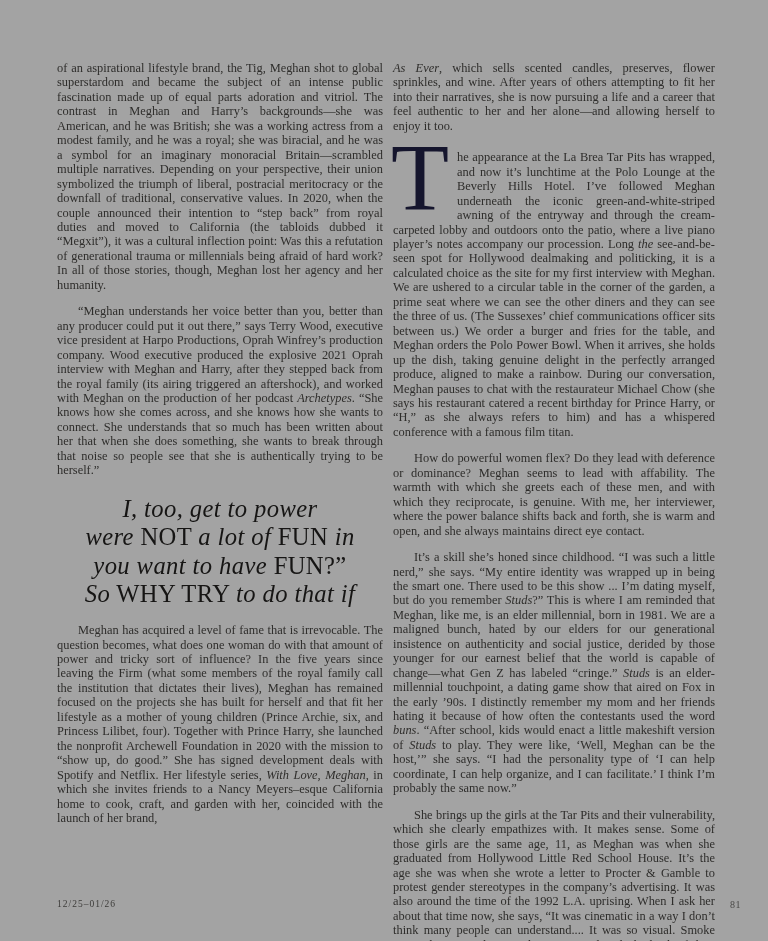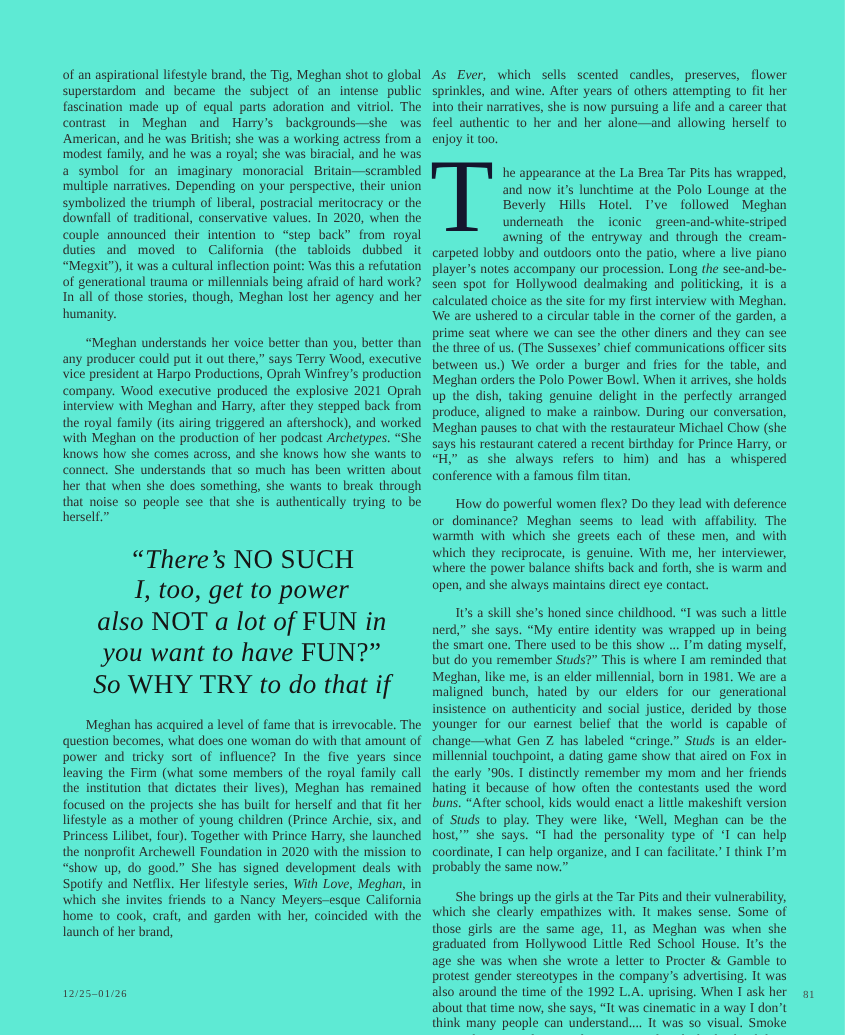--- a/index.html
+++ b/index.html
@@ -4,21 +4,21 @@
 <style>
   html,body{margin:0;padding:0;}
   body{
     width:768px;height:941px;
     background:#f5f4f2;
     font-family:"Liberation Serif", serif;
   }
   .page{
     position:relative;
     width:768px;height:941px;
-    background:#5eead4;
+    background:#a3a3a3;
     overflow:hidden;
   }
   .columns{
     position:absolute;
     left:57px;top:61px;
     width:658px;
     display:flex;
     gap:10px;
   }
   .col{width:326px;}
@@ -82,23 +82,22 @@
 </style>
 </head>
 <body>
 
 <div class="page">
   <div class="columns">
     <div class="col left">
         <p class="body">of an aspirational lifestyle brand, the Tig, Meghan shot to global superstardom and became the subject of an intense public fascination made up of equal parts adoration and vitriol. The contrast in Meghan and Harry’s backgrounds—she was American, and he was British; she was a working actress from a modest family, and he was a royal; she was biracial, and he was a symbol for an imaginary monoracial Britain—scrambled multiple narratives. Depending on your perspective, their union symbolized the triumph of liberal, postracial meritocracy or the downfall of traditional, conservative values. In 2020, when the couple announced their intention to “step back” from royal duties and moved to California (the tabloids dubbed it “Megxit”), it was a cultural inflection point: Was this a refutation of generational trauma or millennials being afraid of hard work? In all of those stories, though, Meghan lost her agency and her humanity.</p>
         <p class="body indent">“Meghan understands her voice better than you, better than any producer could put it out there,” says Terry Wood, executive vice president at Harpo Productions, Oprah Winfrey’s production company. Wood executive produced the explosive 2021 Oprah interview with Meghan and Harry, after they stepped back from the royal family (its airing triggered an aftershock), and worked with Meghan on the production of her podcast <i>Archetypes</i>. “She knows how she comes across, and she knows how she wants to connect. She understands that so much has been written about her that when she does something, she wants to break through that noise so people see that she is authentically trying to be herself.”</p>
         <div class="pullquote">
-          <div class="pq-line"><i>“There’s</i> NO SUCH</div>
           <div class="pq-line"><i>I, too, get to power</i></div>
-          <div class="pq-line"><i>also</i> NOT <i>a lot of</i> FUN <i>in</i></div>
+          <div class="pq-line"><i>were</i> NOT <i>a lot of</i> FUN <i>in</i></div>
           <div class="pq-line"><i>you want to have</i> FUN?”</div>
           <div class="pq-line"><i>So</i> WHY TRY <i>to do that if</i></div>
         </div>
         <p class="body indent">Meghan has acquired a level of fame that is irrevocable. The question becomes, what does one woman do with that amount of power and tricky sort of influence? In the five years since leaving the Firm (what some members of the royal family call the institution that dictates their lives), Meghan has remained focused on the projects she has built for herself and that fit her lifestyle as a mother of young children (Prince Archie, six, and Princess Lilibet, four). Together with Prince Harry, she launched the nonprofit Archewell Foundation in 2020 with the mission to “show up, do good.” She has signed development deals with Spotify and Netflix. Her lifestyle series, <i>With Love, Meghan</i>, in which she invites friends to a Nancy Meyers–esque California home to cook, craft, and garden with her, coincided with the launch of her brand,</p>
       </div>
     <div class="col right">
         <p class="body"><i>As Ever</i>, which sells scented candles, preserves, flower sprinkles, and wine. After years of others attempting to fit her into their narratives, she is now pursuing a life and a career that feel authentic to her and her alone—and allowing herself to enjoy it too.</p>
         <p class="body section-start"><span class="dropcap">
             <span>T</span>
           </span>he appearance at the La Brea Tar Pits has wrapped, and now it’s lunchtime at the Polo Lounge at the Beverly Hills Hotel. I’ve followed Meghan underneath the iconic green-and-white-striped awning of the entryway and through the cream-carpeted lobby and outdoors onto the patio, where a live piano player’s notes accompany our procession. Long <i>the</i> see-and-be-seen spot for Hollywood dealmaking and politicking, it is a calculated choice as the site for my first interview with Meghan. We are ushered to a circular table in the corner of the garden, a prime seat where we can see the other diners and they can see the three of us. (The Sussexes’ chief communications officer sits between us.) We order a burger and fries for the table, and Meghan orders the Polo Power Bowl. When it arrives, she holds up the dish, taking genuine delight in the perfectly arranged produce, aligned to make a rainbow. During our conversation, Meghan pauses to chat with the restaurateur Michael Chow (she says his restaurant catered a recent birthday for Prince Harry, or “H,” as she always refers to him) and has a whispered conference with a famous film titan.</p>

